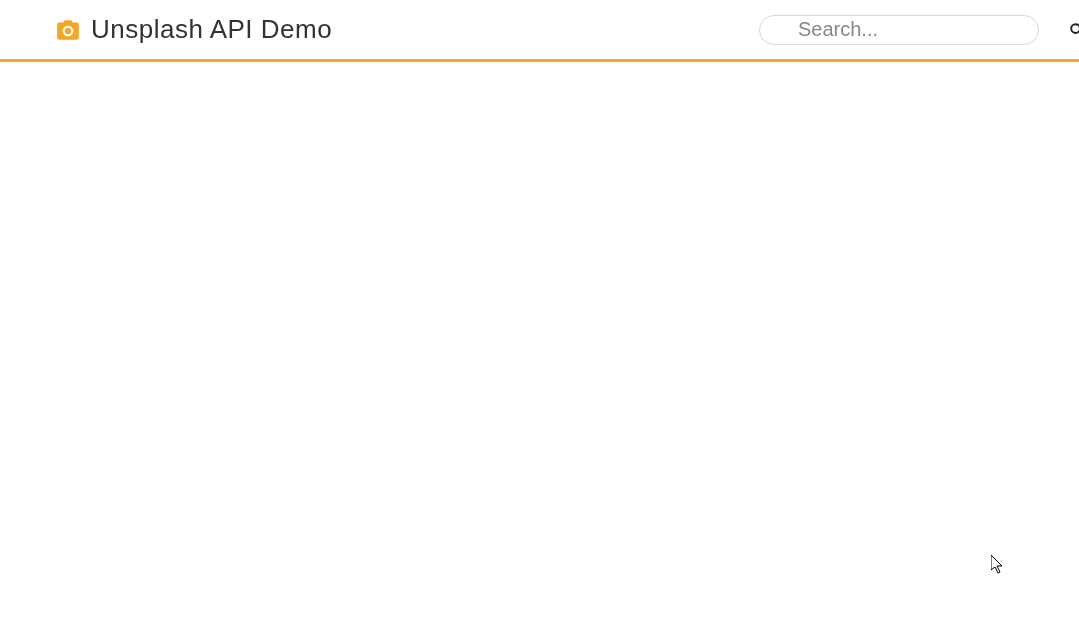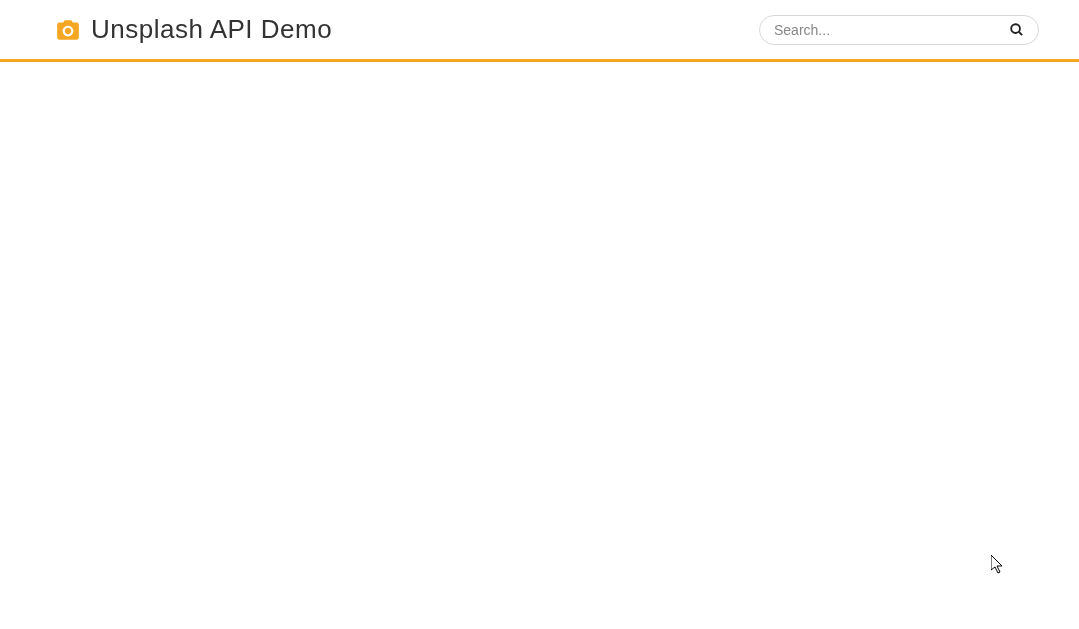--- a/index.html
+++ b/index.html
@@ -46,24 +46,25 @@
       border: 1px solid #d8d8d8;
       border-radius: 20px;
       padding: 4px 14px 4px 14px;
       width: 280px;
       height: 30px;
       background: #fff;
     }
     .search-input {
       border: none;
       outline: none;
-      font-size: 14px;
+      font-size: 20px;
       color: #000000;
       flex: 1;
       background: transparent;
+      margin-left: 24px;
     }
     .search-input::placeholder {
       color: #888;
     }
     .search-icon {
       color: #222;
       display: flex;
       align-items: center;
       cursor: pointer;
       padding-left: 6px;

